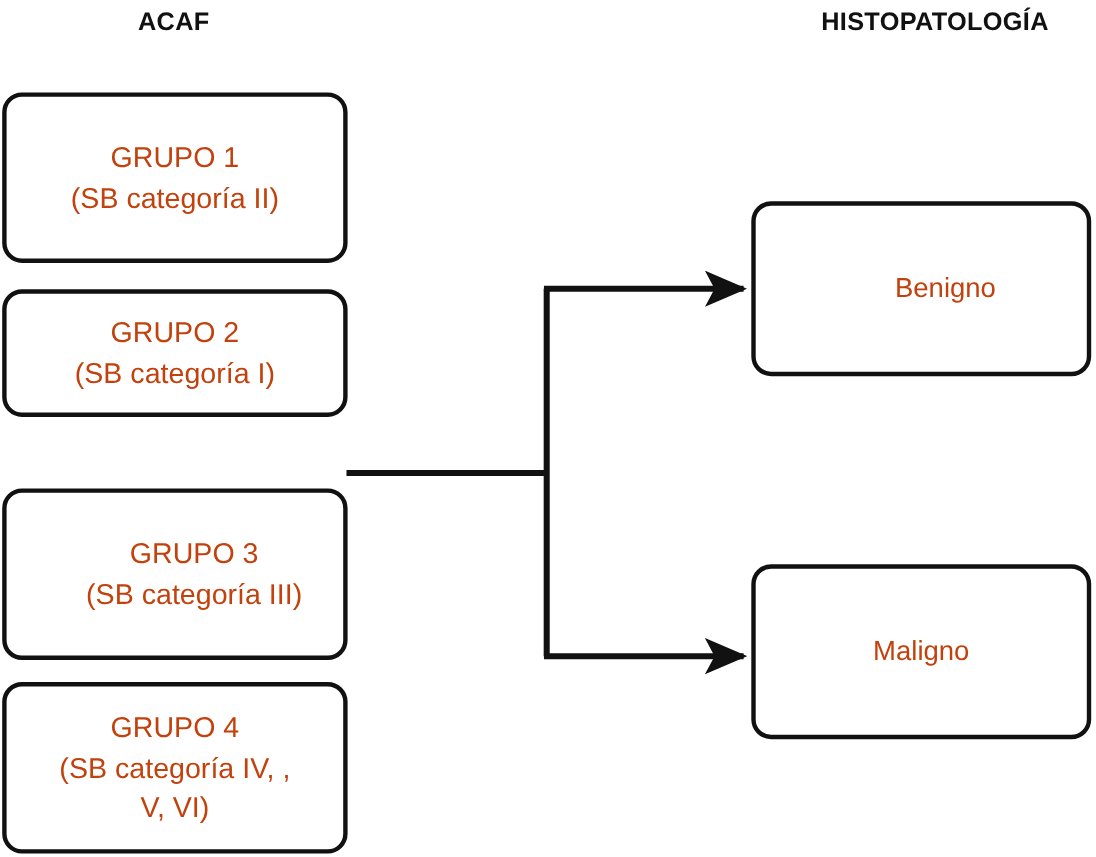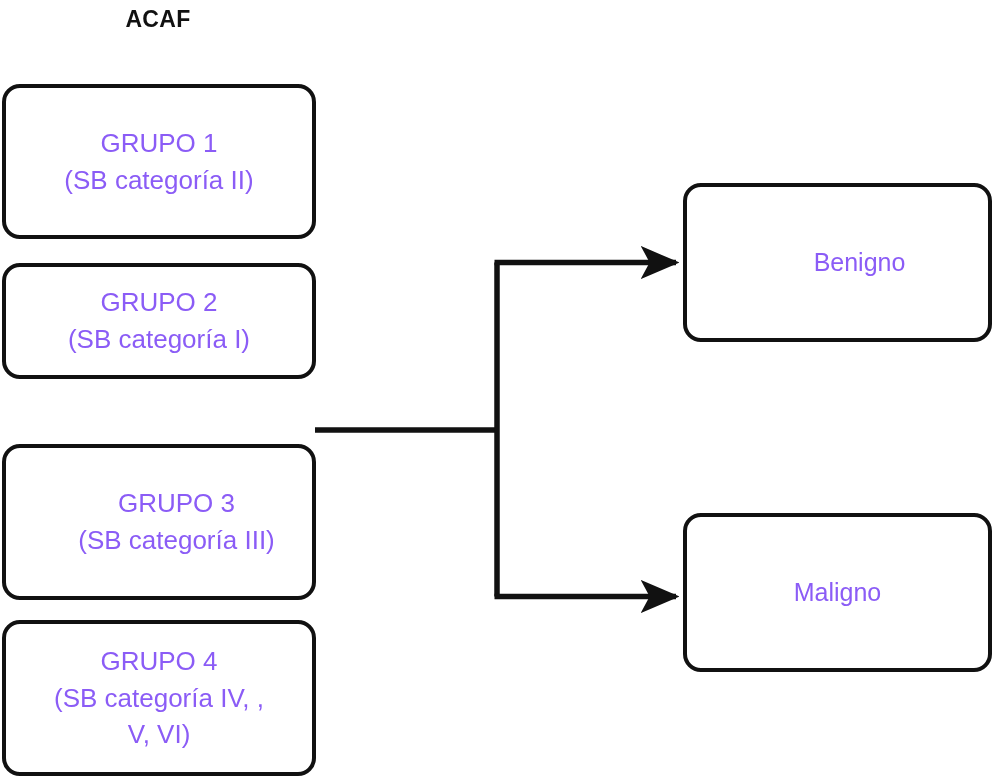--- a/index.html
+++ b/index.html
@@ -36,21 +36,21 @@
     border: 4px solid #111111;
     border-radius: 18px;
     display: flex;
     align-items: center;
     justify-content: center;
     text-align: center;
   }
   .node-label {
     font-size: 26px;
     line-height: 1.42;
-    color: #8b5cf6;
+    color: #c2410c;
     white-space: pre-line;
     padding: 0 6px;
   }
   .node-label.single {
     font-size: 25px;
   }
   #connector-layer {
     position: absolute;
     left: 0;
     top: 0;
@@ -59,20 +59,21 @@
     pointer-events: none;
   }
 </style>
 </head>
 <body>
 
 <div id="canvas">
 
   <div class="col-header" style="left:158px;">ACAF</div>
 
+  <div class="col-header" style="left:850px;">HISTOPATOLOGÍA</div>
 
   <div class="node" style="left:2px; top:84px; width:314px; height:155px;">
     <span class="node-label">GRUPO 1
 (SB categoría II)</span>
   </div>
 
   <div class="node" style="left:2px; top:263px; width:314px; height:116px;">
     <span class="node-label">GRUPO 2
 (SB categoría I)</span>
   </div>

